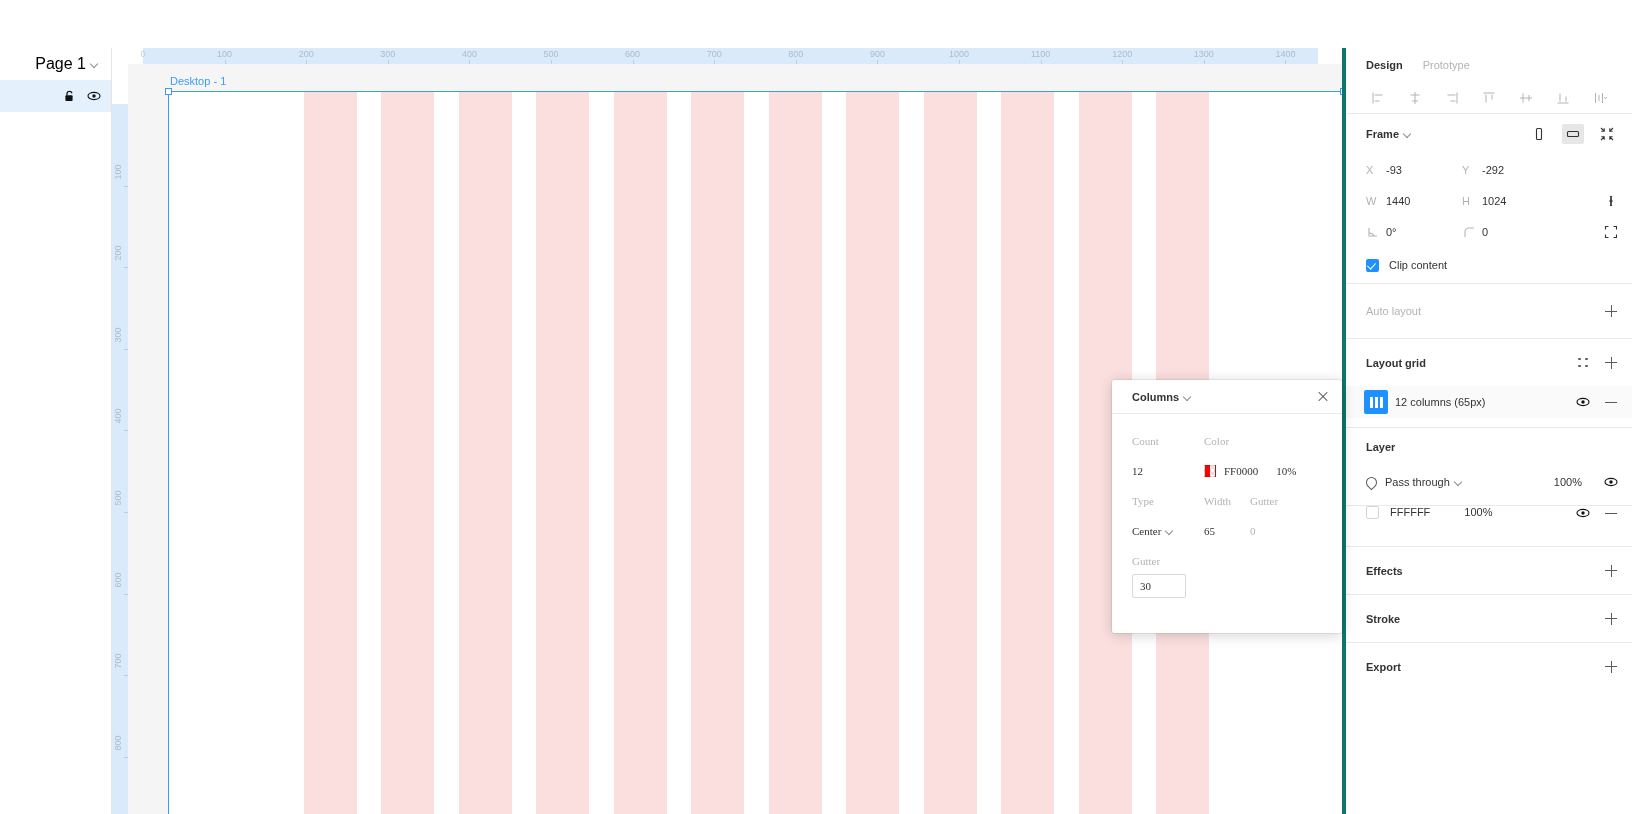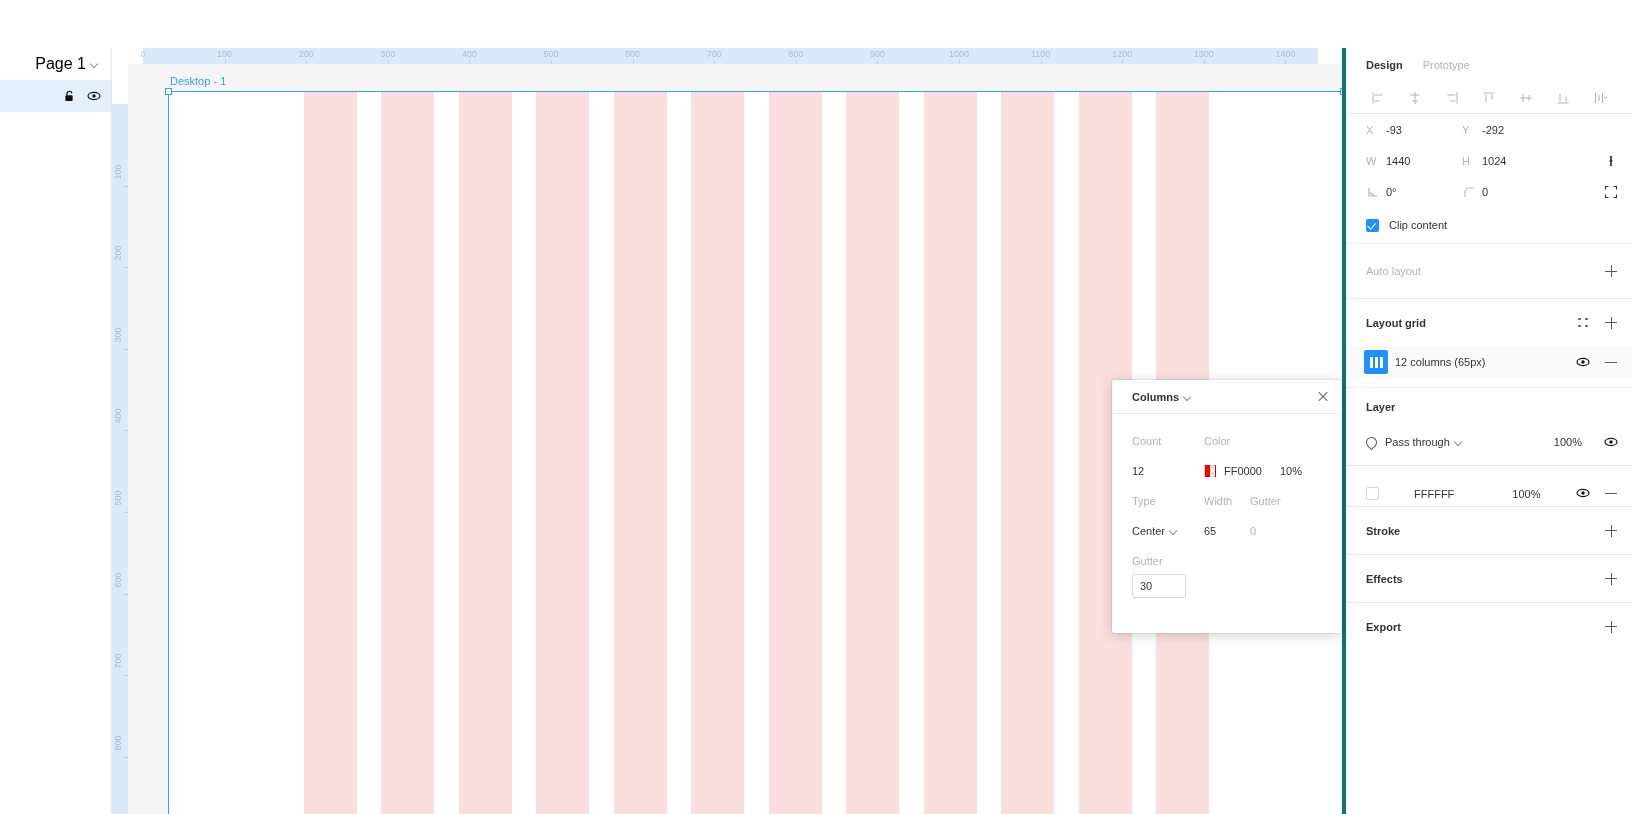--- a/index.html
+++ b/index.html
@@ -92,21 +92,21 @@
     border-bottom: 1px solid #eaeaea;
   }
   #columns-popup .ph-title { font-size: 11px; color: #333; font-weight: 600; }
   .xbtn { margin-left: auto; width: 22px; height: 22px; position: relative; }
   .xbtn::before, .xbtn::after {
     content: ""; position: absolute; left: 5px; top: 10.5px;
     width: 12px; height: 1px; background: #4a4a4a;
   }
   .xbtn::before { transform: rotate(45deg); }
   .xbtn::after  { transform: rotate(-45deg); }
-  .pbody { padding: 14px 16px 0 20px; }
+  .pbody { padding: 14px 16px 0 20px; font-family: Liberation Serif, serif; }
   .prow { display: flex; align-items: center; }
   .plabel { font-size: 11px; color: #b3b3b3; }
   .pval { font-size: 11px; color: #333; }
   .c1 { width: 72px; } .c2 { width: 72px; } .c3 { width: 46px; }
   .swatch {
     width: 12px; height: 12px; margin-right: 8px; border: .5px solid rgba(0,0,0,.15);
     background:
       linear-gradient(90deg, #FF0000 0 50%, transparent 50% 100%),
       repeating-conic-gradient(#fff 0 25%, #f0dada 0 50%) 0 0/6px 6px;
   }
@@ -186,21 +186,21 @@
   .grid-sw i { width: 3px; height: 11px; background: #fff; }
   .grid-name { font-size: 11px; color: #333; margin-left: 7px; }
   .grid-acts { margin-left: auto; display: flex; align-items: center; gap: 14px; }
   .layer-line { height: 34px; display: flex; align-items: center; gap: 8px; }
   .blend-ic {
     width: 11px; height: 11px; border: 1px solid #5a5a5a; border-radius: 50% 50% 50% 0;
     transform: rotate(-45deg);
   }
   .ltxt { font-size: 11px; color: #333; }
   .lpct { margin-left: auto; font-size: 11px; color: #333; margin-right: 14px; }
-  .fill-line { height: 34px; display: flex; align-items: flex-end; gap: 24px; }
+  .fill-line { height: 34px; display: flex; align-items: flex-start; }
   .fill-sw { width: 13px; height: 13px; background: #fff; border: 1px solid #d5d5d5; border-radius: 2px; }
   .fill-hex { font-size: 11px; color: #333; margin-left: 11px; }
   .fill-pct { font-size: 11px; color: #333; margin-left: 34px; }
   .fill-acts { margin-left: auto; display: flex; align-items: center; gap: 14px; }
 </style>
 </head>
 <body>
 
 <div id="app">
 
@@ -399,20 +399,46 @@
         <svg class="ic" viewBox="0 0 14 14">
             <rect x="2" y="2" width="1" height="10" fill="#b3b3b3"></rect>
             <rect x="5.5" y="4" width="1" height="6" fill="#b3b3b3"></rect>
             <rect x="9" y="2" width="1" height="10" fill="#b3b3b3"></rect>
             <path d="M11 6l1.5 1.8L14 6" fill="none" stroke="#b3b3b3" stroke-width="1"></path>
           </svg>
       </span>
     </div>
 
     <div class="sect">
+      <div class="frame-row">
+        <span class="dd">
+          <span>Frame</span>
+          <span class="chev"></span>
+        </span>
+        <span class="fr-icons">
+          <span class="sqbtn">
+            <svg class="ic" viewBox="0 0 14 14">
+                <rect x="4.5" y="1.5" width="5" height="11" rx="1" fill="none" stroke="#333" stroke-width="1.1"></rect>
+              </svg>
+          </span>
+          <span class="sqbtn sel">
+            <svg class="ic" viewBox="0 0 14 14">
+                <rect x="1.5" y="4.5" width="11" height="5" rx="1" fill="none" stroke="#333" stroke-width="1.1"></rect>
+              </svg>
+          </span>
+          <span class="sqbtn">
+            <svg class="ic" viewBox="0 0 14 14" stroke="#333" stroke-width="1.1" fill="none">
+                <path d="M1 1l3.2 3.2M4.2 1.3V4.2H1.3"></path>
+                <path d="M13 1L9.8 4.2M9.8 1.3V4.2h2.9"></path>
+                <path d="M1 13l3.2-3.2M4.2 12.7V9.8H1.3"></path>
+                <path d="M13 13l-3.2-3.2M9.8 12.7V9.8h2.9"></path>
+              </svg>
+          </span>
+        </span>
+      </div>
 
       <div class="xy">
         <span class="fld">
           <span class="lb">X</span>
           <span class="vv">-93</span>
         </span>
         <span class="fld">
           <span class="lb">Y</span>
           <span class="vv">-292</span>
         </span>
@@ -542,30 +568,30 @@
               </svg>
           </span>
           <span class="minus"></span>
         </span>
       </div>
       <div style="height:6px"></div>
     </div>
 
     <div class="sect">
       <div class="sect-head" style="height:47px">
-        <span>Stroke</span>
+        <span>Effects</span>
         <span class="sect-acts">
           <span class="plus"></span>
         </span>
       </div>
     </div>
 
     <div class="sect">
       <div class="sect-head" style="height:47px">
-        <span>Effects</span>
+        <span>Stroke</span>
         <span class="sect-acts">
           <span class="plus"></span>
         </span>
       </div>
     </div>
 
     <div class="sect" style="border-bottom:none">
       <div class="sect-head" style="height:47px">
         <span>Export</span>
         <span class="sect-acts">

